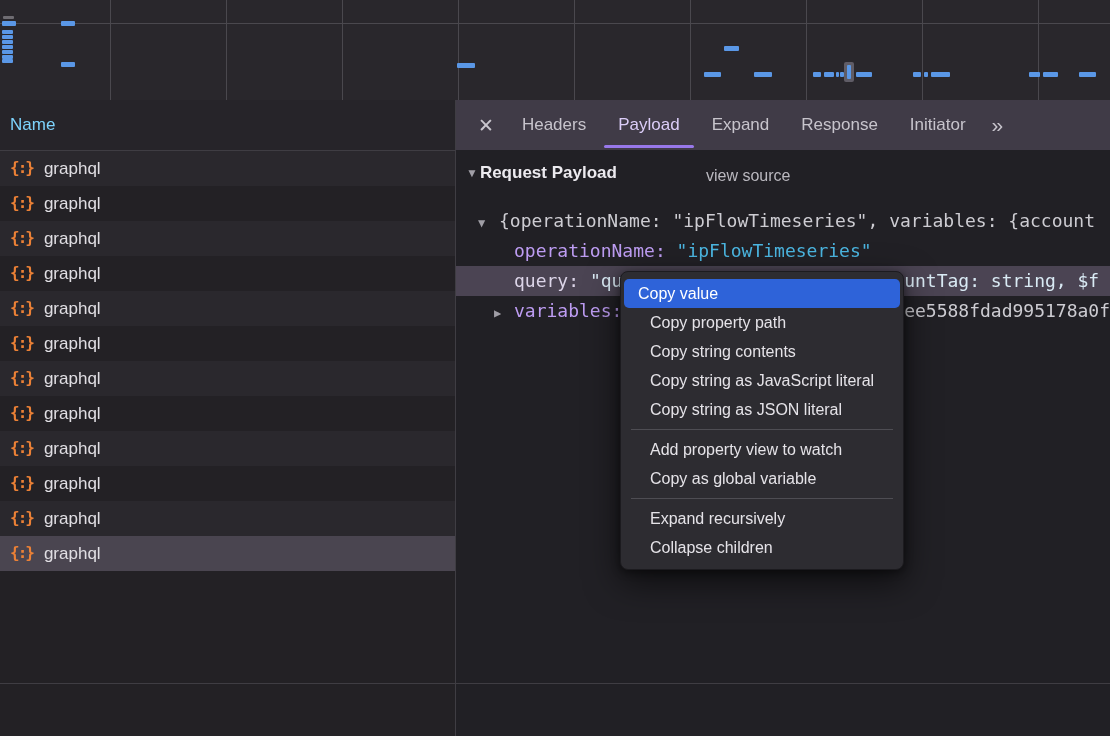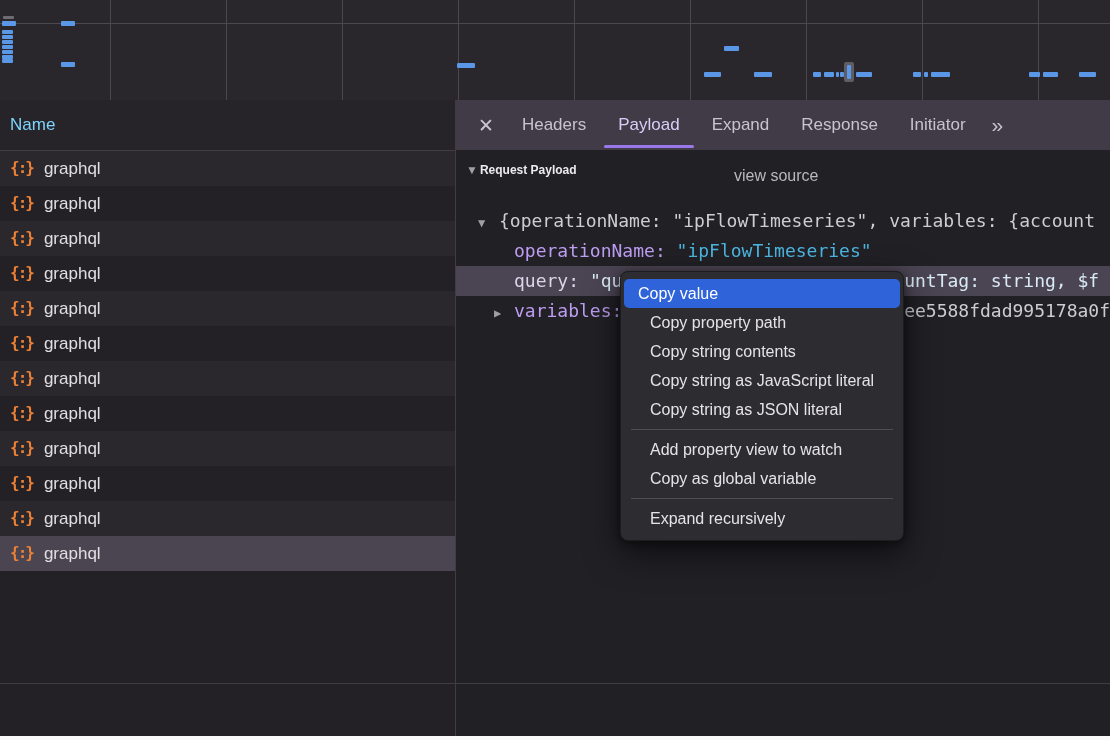--- a/index.html
+++ b/index.html
@@ -38,23 +38,23 @@
   .tab.active{color:#dbcdf8;}
   .tab.active::after{content:"";position:absolute;left:2px;right:2px;bottom:2px;height:3px;
                      border-radius:2px;background:#9878ea;}
   .overflow-btn{margin-left:10px;font-size:21px;letter-spacing:-2px;cursor:pointer;color:#c9c6ce;}
 
   .payload{position:absolute;left:456px;top:151px;right:0;height:532px;background:#212025;
            overflow:hidden;font-family:"DejaVu Sans Mono",monospace;font-size:18px;}
   .sect-hdr{position:absolute;left:0;top:12px;display:flex;align-items:center;padding-left:10px;
             font-family:"Liberation Sans",sans-serif;}
   .tri{color:#a09ea6;font-size:12px;display:inline-block;}
-  .sect-title{color:#eceaef;font-weight:bold;font-size:12px;margin-left:2px;}
+  .sect-title{color:#eceaef;font-weight:bold;font-size:17px;margin-left:2px;}
   .view-src{position:absolute;left:250px;top:16px;color:#bab8bf;font-size:16px;
-            font-family:"Liberation Sans",sans-serif;cursor:pointer;margin-left:28px;}
+            font-family:"Liberation Sans",sans-serif;cursor:pointer;}
   .trow{position:absolute;left:0;right:0;height:30px;line-height:30px;white-space:nowrap;overflow:hidden;}
   .trow .tri{width:14px;}
   .row-root{top:55px;padding-left:22px;color:#cdccd2;}
   .row-root .txt{margin-left:7px;}
   .row-op{top:85px;padding-left:58px;}
   .row-query{top:115px;padding-left:58px;background:#4b4453;}
   .row-vars{top:145px;padding-left:38px;}
   .row-vars .key{margin-left:6px;}
   .jkey{color:#bd9cf2;}
   .jstr{color:#4bb5e0;}
@@ -222,17 +222,18 @@
       <div class="ctx-item hl">Copy value</div>
       <div class="ctx-item">Copy property path</div>
       <div class="ctx-item">Copy string contents</div>
       <div class="ctx-item">Copy string as JavaScript literal</div>
       <div class="ctx-item">Copy string as JSON literal</div>
       <div class="ctx-sep"></div>
       <div class="ctx-item">Add property view to watch</div>
       <div class="ctx-item">Copy as global variable</div>
       <div class="ctx-sep"></div>
       <div class="ctx-item">Expand recursively</div>
+      <div class="ctx-item">Collapse children</div>
     </div>
 
   <div class="footer-line"></div>
   <div class="bottom-edge"></div>
 </div>
 
 </body></html>

